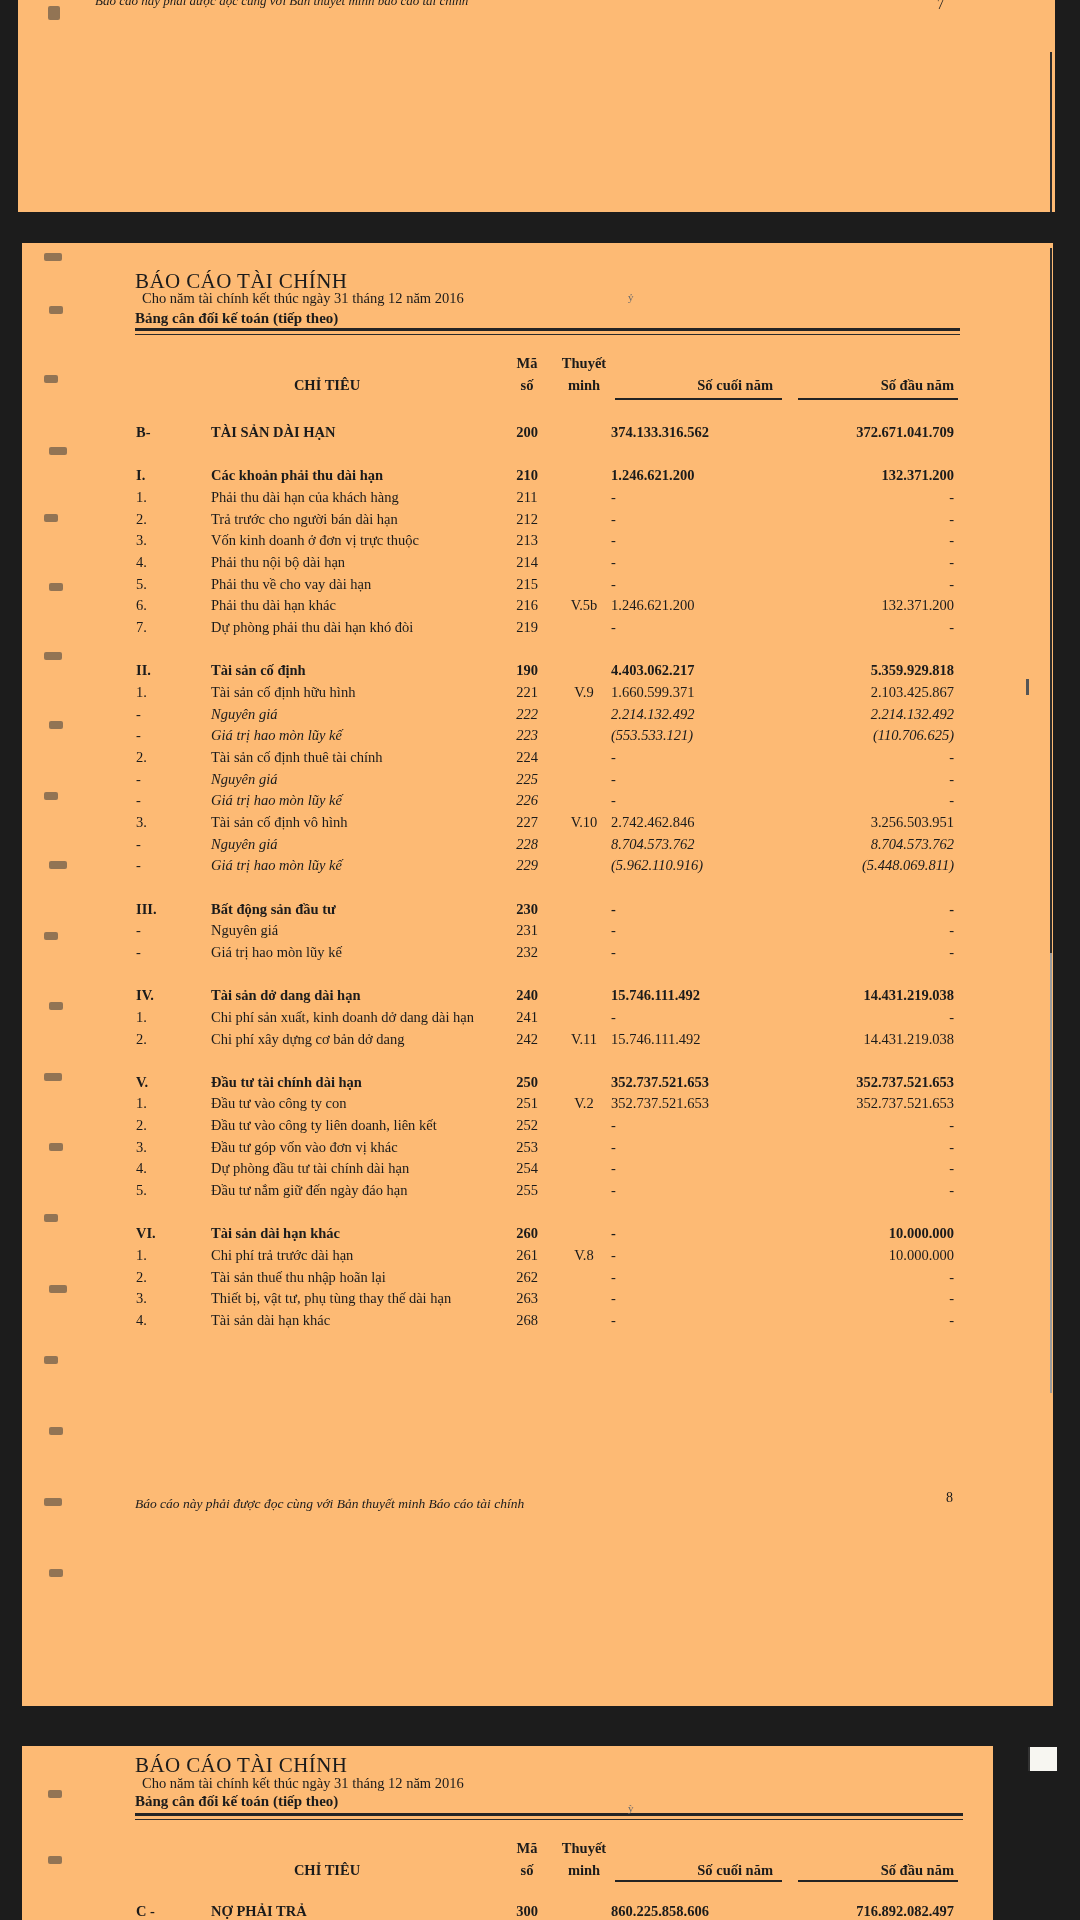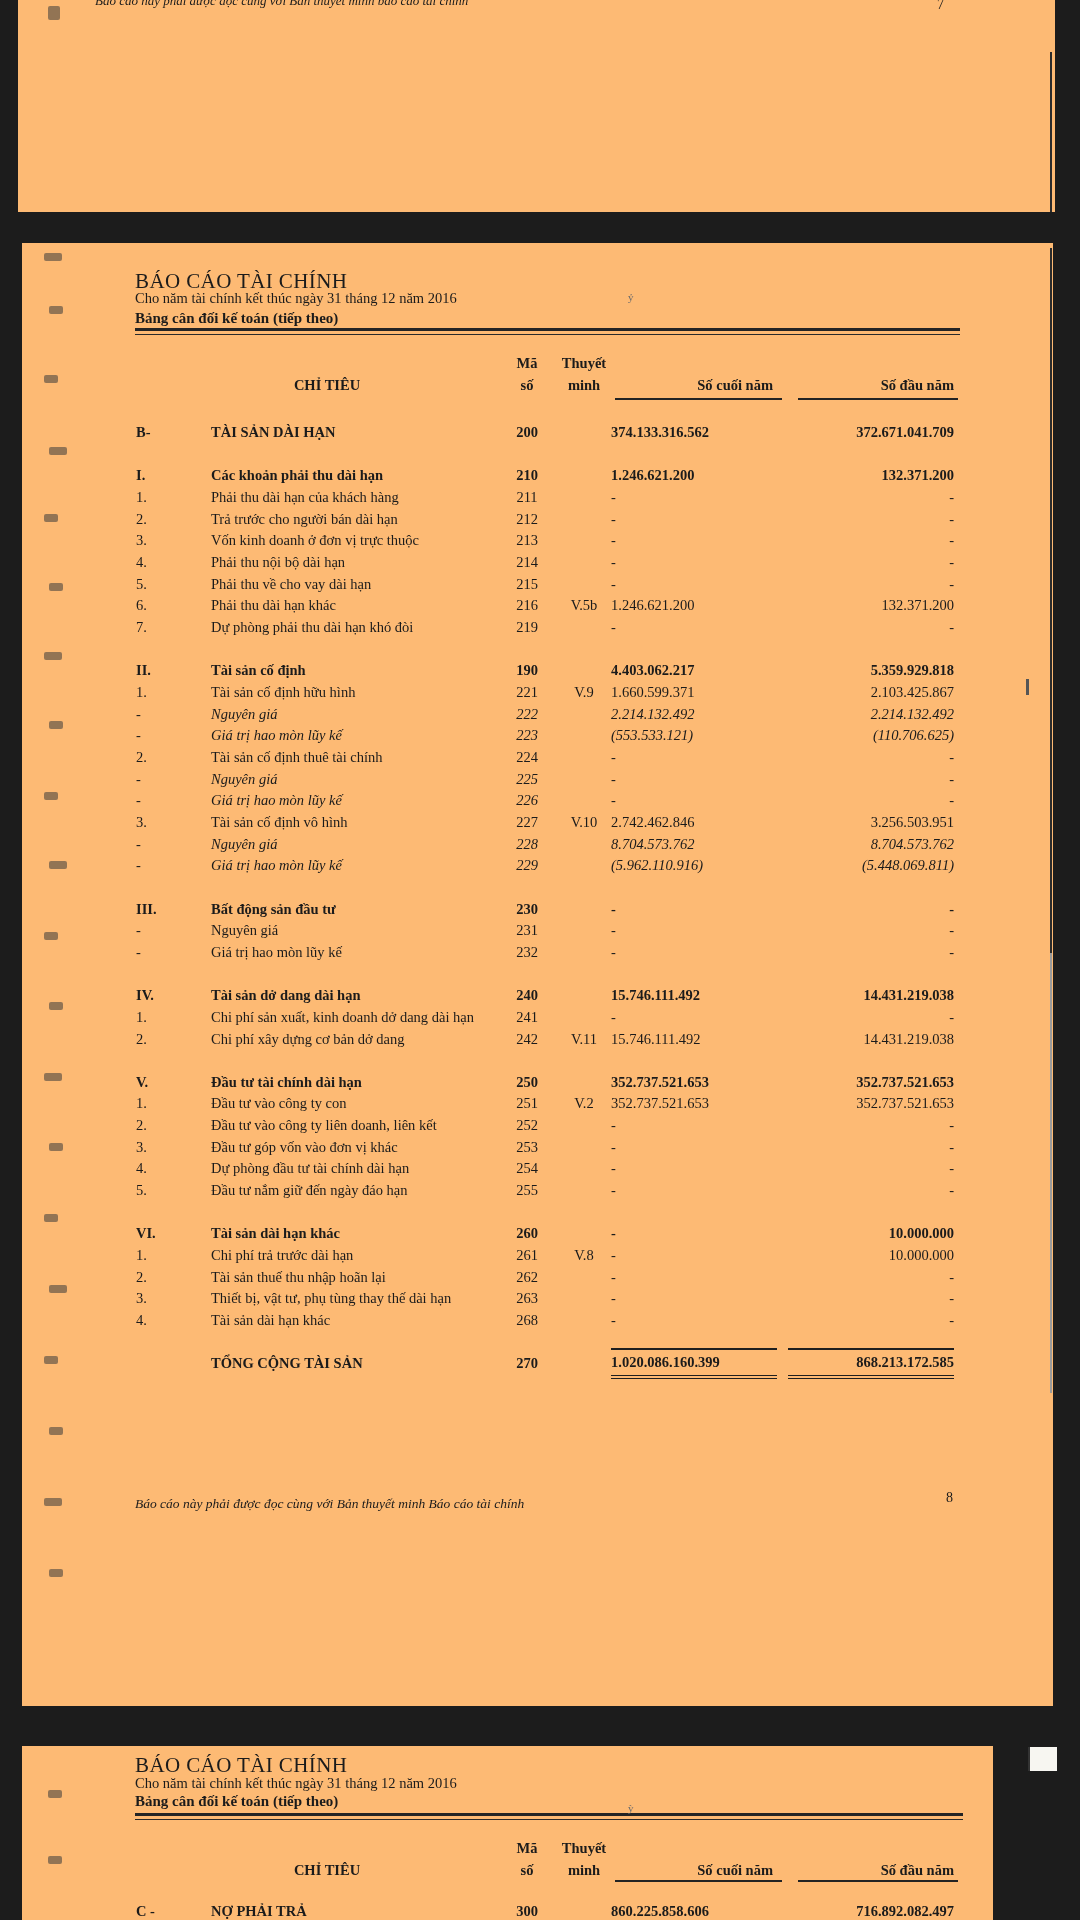--- a/index.html
+++ b/index.html
@@ -10,21 +10,21 @@
     color:#1b1b1b;
   }
   .page{position:absolute;background:#fdba74;overflow:hidden;}
   #strip{left:18px;top:0;width:1037px;height:212px;}
   #page8{left:22px;top:243px;width:1031px;height:1463px;}
   #page9{left:22px;top:1746px;width:971px;height:174px;}
   .txt{position:absolute;white-space:nowrap;}
   .italic{font-style:italic;}
   
   .h-title{font-size:21px;letter-spacing:.4px;text-align:center;}
-  .h-period{font-size:14.5px;}
+  .h-period{font-size:14.5px;margin-left:7px;}
   .h-sub{font-size:15px;font-weight:bold;}
   .dbl-rule{position:absolute;height:3px;border-top:3px solid #242424;border-bottom:1.5px solid #2a2a2a;}
   
   .colhead{position:absolute;font-weight:bold;font-size:14.5px;white-space:nowrap;}
   .ctr{text-align:center;}
   .rgt{text-align:right;}
   .head-ul{position:absolute;border-top:2.5px solid #232323;height:0;}
   
   .rows{position:absolute;left:0;width:100%;}
   .row{position:relative;height:21.7px;line-height:21.7px;font-size:14.5px;}
@@ -364,26 +364,20 @@
         <span class="c-begin">-</span>
       </div>
       <div class="row">
         <span class="c-num">4.</span>
         <span class="c-label">Tài sản dài hạn khác</span>
         <span class="c-code">268</span>
         <span class="c-note"></span>
         <span class="c-end">-</span>
         <span class="c-begin">-</span>
       </div>
-      <div class="row total">
-      <span class="c-label">TỔNG CỘNG TÀI SẢN</span>
-      <span class="c-code">270</span>
-      <span class="c-end">1.020.086.160.399</span>
-      <span class="c-begin">868.213.172.585</span>
-    </div>
   </div>
 
   <div class="txt italic" style="left:113px;top:1253px;font-size:13.5px;">Báo cáo này phải được đọc cùng với Bản thuyết minh Báo cáo tài chính</div>
   <div class="txt pagenum" style="left:924px;top:1247px;">8</div>
 
   <div class="edge-line" style="left:1028px;top:5px;height:705px;"></div>
   <div class="edge-line faint" style="left:1028px;top:710px;height:440px;"></div>
   <div class="speck" style="left:1004px;top:436px;width:3px;height:16px;"></div>
 <div class="smudge" style="left: 22px; top: 10px; width: 18px;"></div>
     <div class="smudge" style="left: 27px; top: 63px;"></div>

